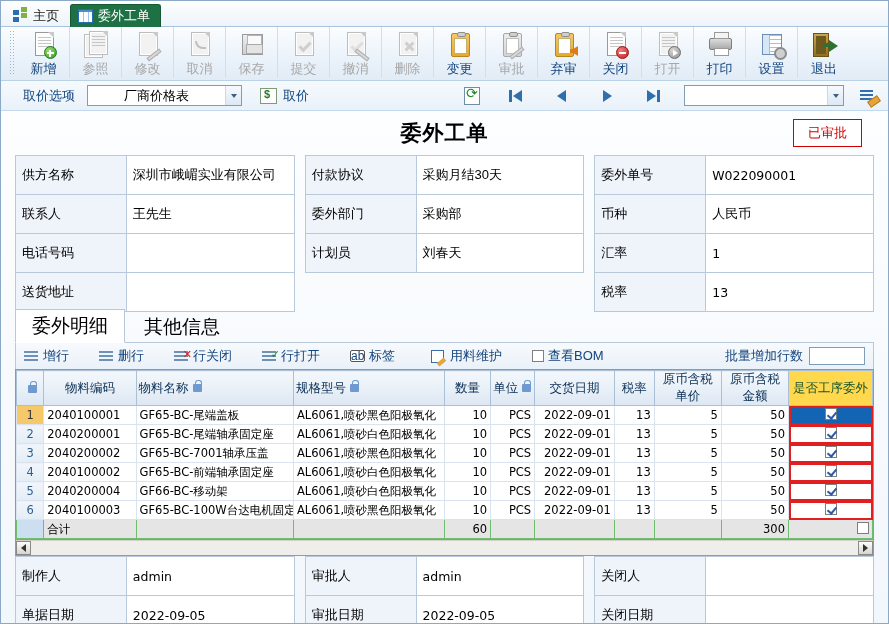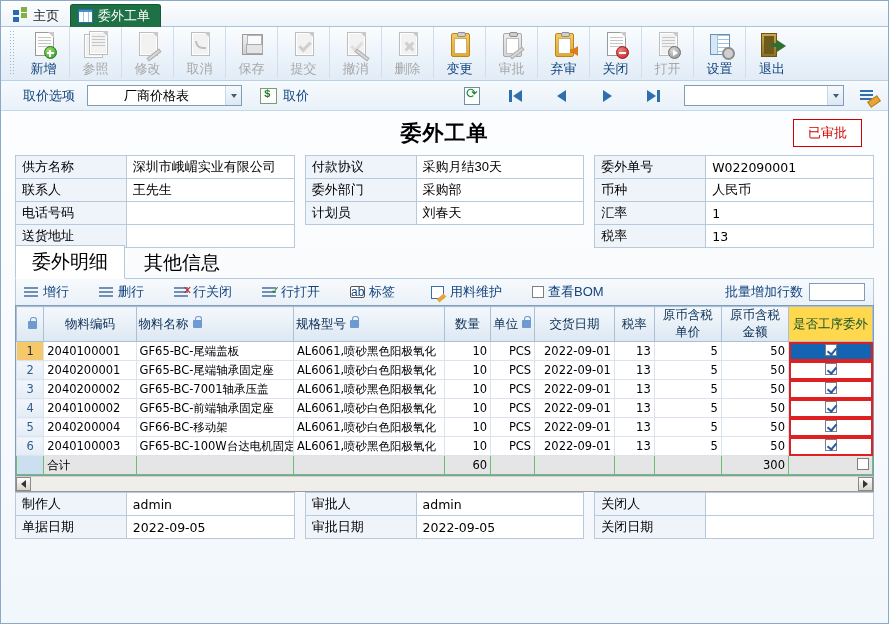--- a/index.html
+++ b/index.html
@@ -169,21 +169,20 @@
     border-width:6px 0 6px 9px; border-color:transparent transparent transparent #2f6f2f;}
   .door-arrow-tail{ position:absolute; right:8px; top:13px; width:8px;height:4px;background:#2f6f2f;}
 
   
   .toolbar2 {
     height: 30px;
     background: linear-gradient(#f6fafd, #e9f1f9);
     border-bottom: 1px solid #c3d8ec;
     display:flex; align-items:center; gap:6px;
     padding: 0 8px;
-    font-family: Liberation Mono, monospace;
   }
   .lbl-blue { color:#13447e; font-size:13px; }
   .combo {
     height: 21px; background:#fff; border:1px solid #7f9db9;
     display:flex; align-items:center; position:relative;
   }
   .combo .val { flex:1; text-align:center; font-size:13px; padding:0 4px; }
   .combo .arrow {
     width:16px; height:19px; border-left:1px solid #c8d8e8;
     background: linear-gradient(#f6fafd,#dce8f3);
@@ -211,21 +210,21 @@
   .doc-title { font-size: 21px; font-weight: bold; letter-spacing: 1px; }
   .status-badge {
     position:absolute; right: 26px; top: 8px;
     border:1px solid #d00000; color:#d00000;
     padding: 4px 14px; font-size: 13px; background:#fff;
   }
 
   
   .formrow { display:flex; padding: 0 14px; gap: 10px; }
   .fgroup { flex:1; }
-  .frow { display:flex; height:24px; margin-bottom:-1px;}
+  .frow { display:flex; height:40px; margin-bottom:-1px;}
   .fkey {
     width: 40%; background:#eff4fb; border:1px solid #b7c9db;
     display:flex; align-items:center; padding-left:6px; font-size:13px;
   }
   .fval {
     flex:1; background:#fff; border:1px solid #b7c9db; border-left:none;
     display:flex; align-items:center; padding-left:6px; font-size:12.5px;
     font-family:"DejaVu Sans", sans-serif;
   }
   .fval.cjk { font-family:"Liberation Sans", sans-serif; font-size:13px;}
@@ -444,20 +443,29 @@
 
     <div class="tb-btn disabled">
       <span class="tb-ico">
         <span class="pg dim"></span>
           <span class="lines"></span>
           <span class="badge-play"></span>
       </span>
       <span class="tb-label">打开</span>
     </div>
 
+    <div class="tb-btn">
+      <span class="tb-ico">
+        <span class="printer">
+            <span class="top"></span>
+            <span class="out"></span>
+          </span>
+      </span>
+      <span class="tb-label">打印</span>
+    </div>
 
     <div class="tb-btn">
       <span class="tb-ico">
         <span class="settings-grid"></span>
           <span class="gear"></span>
       </span>
       <span class="tb-label">设置</span>
     </div>
 
     <div class="tb-btn">

